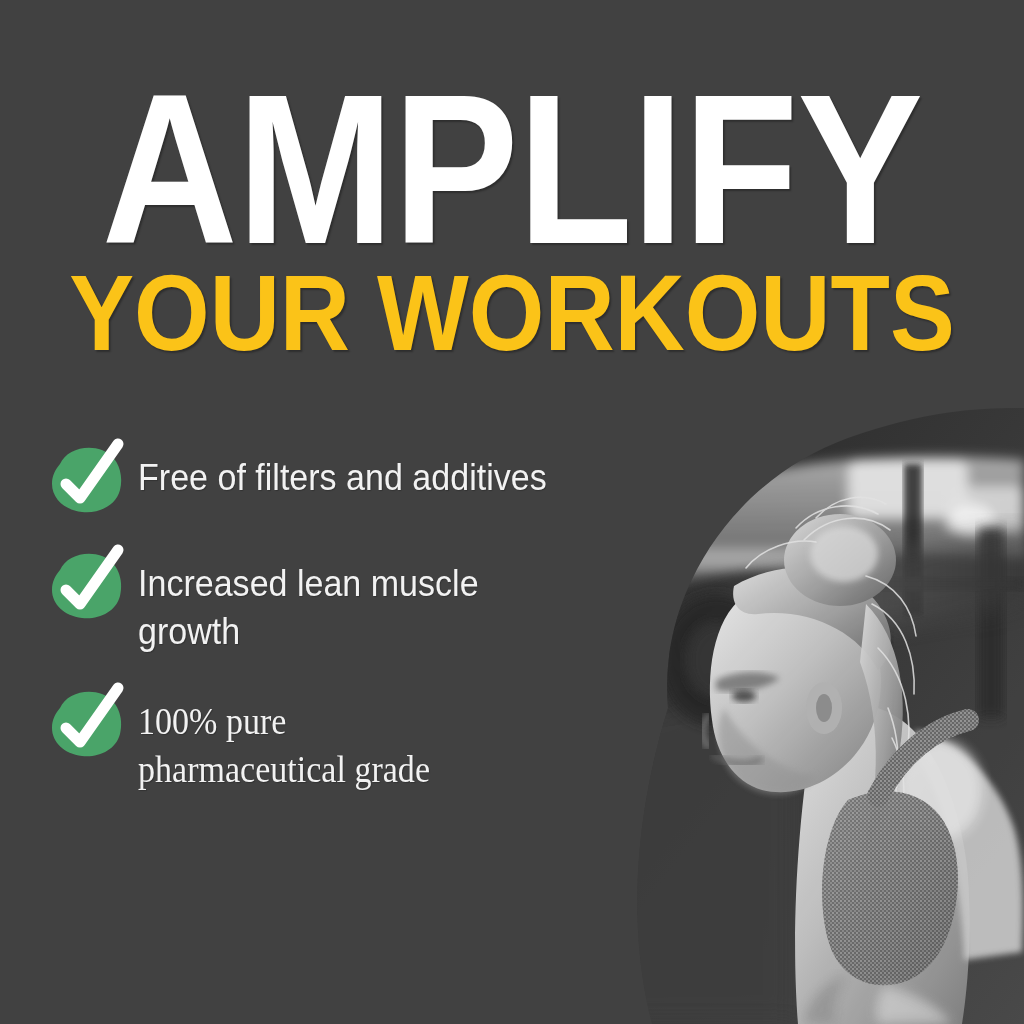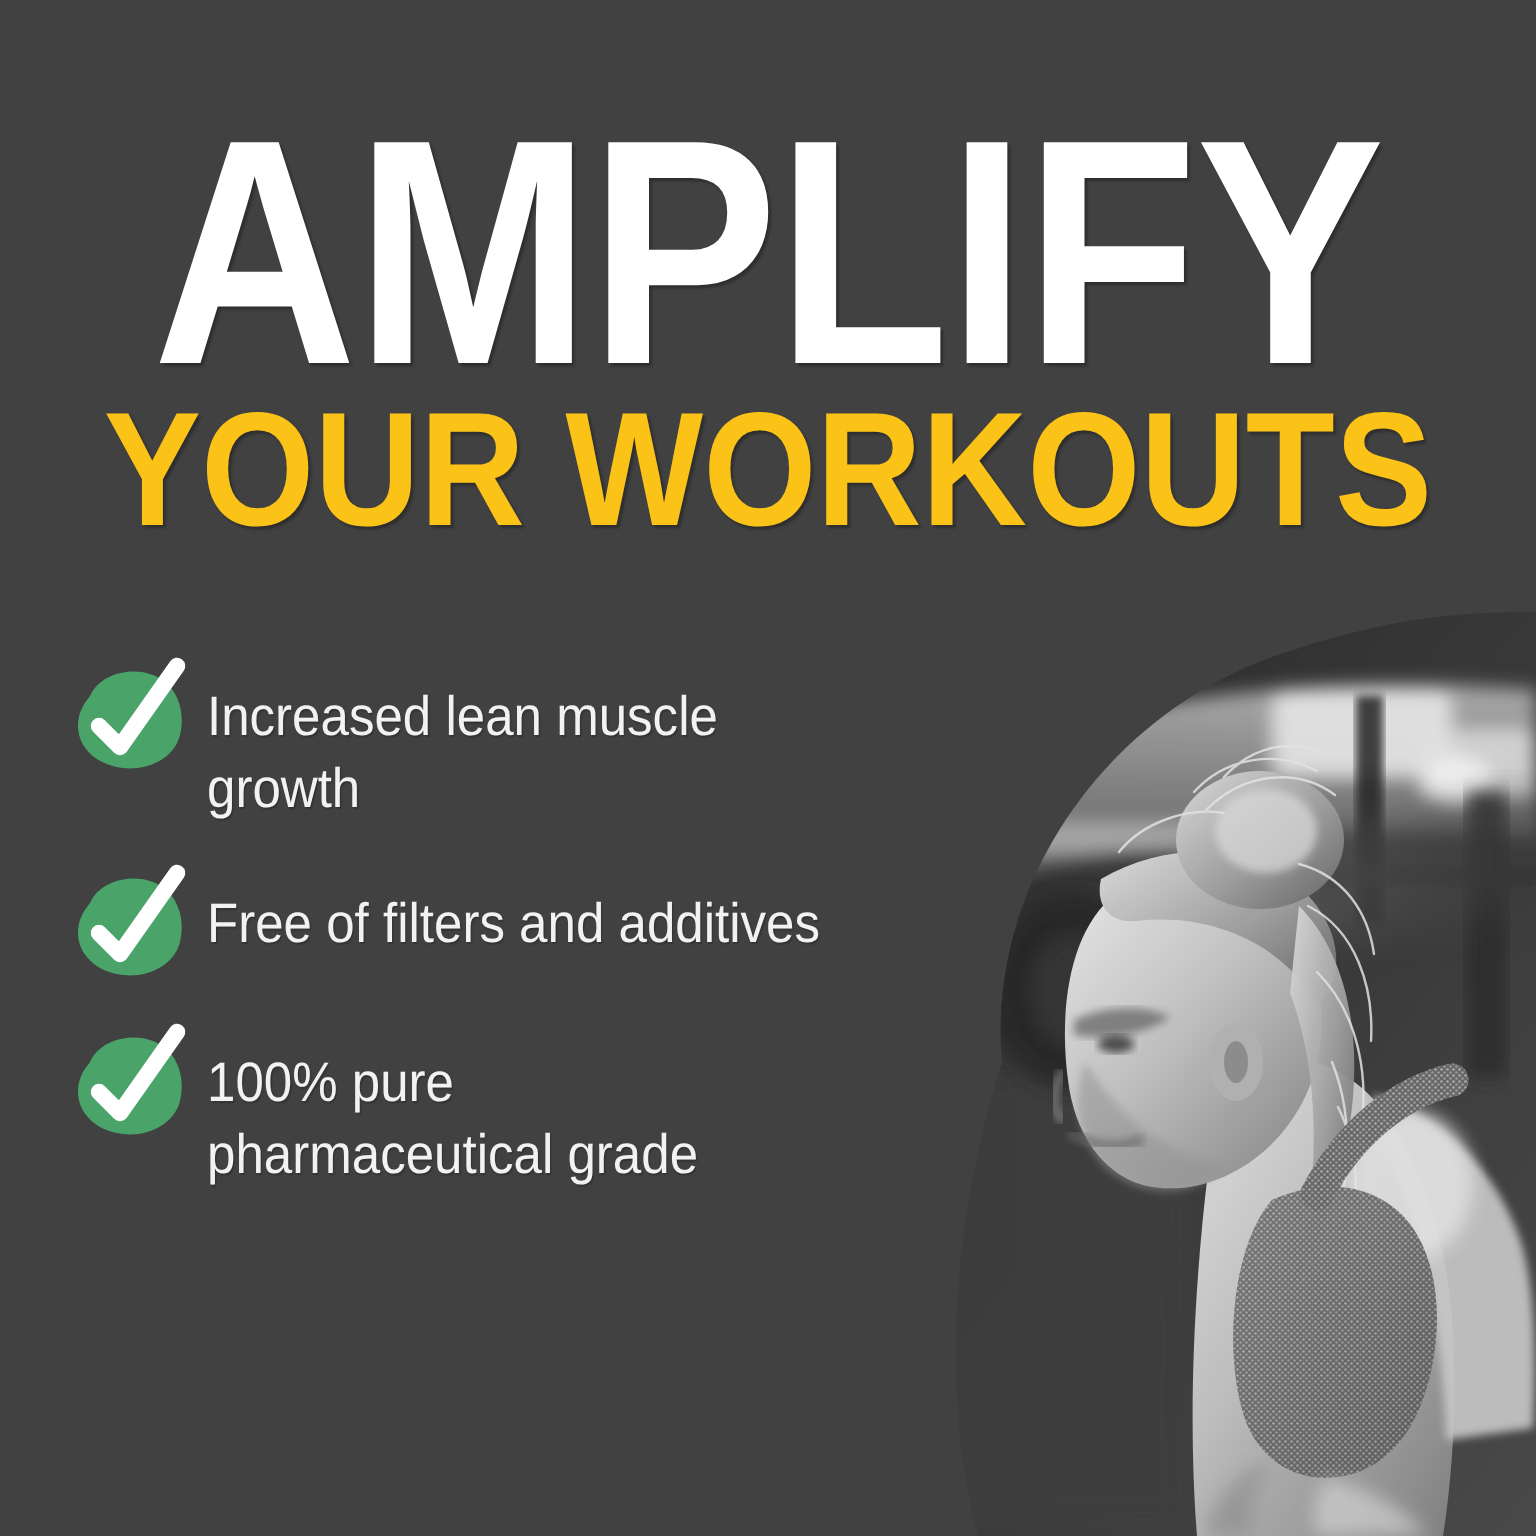--- a/index.html
+++ b/index.html
@@ -75,21 +75,21 @@
     left: 50px;
     top: 448px;
     width: 560px;
   }
   .benefit {
     position: relative;
     display: flex;
     align-items: flex-start;
     margin-bottom: 36px;
   }
-  .benefit:last-child { margin-bottom: 0; }
+  .benefit:last-child { margin-bottom: 0; font-family: Liberation Serif, serif; }
   .check-badge {
     position: relative;
     flex: 0 0 auto;
     width: 76px;
     height: 70px;
     margin-right: 12px;
   }
   .check-badge svg {
     position: absolute;
     left: -4px;
@@ -280,31 +280,31 @@
 
   <div class="benefits">
 
     <div class="benefit">
       <span class="check-badge">
         <svg viewBox="0 0 84 80">
           <path d="M 14 24 C 20 10, 40 4, 56 10 C 72 16, 78 34, 74 50 C 70 66, 52 74, 36 72 C 18 70, 6 58, 6 44 C 6 36, 9 30, 14 24 Z" fill="#4AA469"></path>
           <path d="M 20 44 L 34 58 L 72 4" stroke="#FFFFFF" stroke-width="11" fill="none" stroke-linecap="round" stroke-linejoin="round"></path>
         </svg>
       </span>
-      <span class="benefit-text">Increased lean muscle growth</span>
+      <span class="benefit-text">Free of filters and additives</span>
     </div>
 
     <div class="benefit">
       <span class="check-badge">
         <svg viewBox="0 0 84 80">
           <path d="M 14 24 C 20 10, 40 4, 56 10 C 72 16, 78 34, 74 50 C 70 66, 52 74, 36 72 C 18 70, 6 58, 6 44 C 6 36, 9 30, 14 24 Z" fill="#4AA469"></path>
           <path d="M 20 44 L 34 58 L 72 4" stroke="#FFFFFF" stroke-width="11" fill="none" stroke-linecap="round" stroke-linejoin="round"></path>
         </svg>
       </span>
-      <span class="benefit-text">Free of filters and additives</span>
+      <span class="benefit-text">Increased lean muscle growth</span>
     </div>
 
 
     <div class="benefit">
       <span class="check-badge">
         <svg viewBox="0 0 84 80">
           <path d="M 14 24 C 20 10, 40 4, 56 10 C 72 16, 78 34, 74 50 C 70 66, 52 74, 36 72 C 18 70, 6 58, 6 44 C 6 36, 9 30, 14 24 Z" fill="#4AA469"></path>
           <path d="M 20 44 L 34 58 L 72 4" stroke="#FFFFFF" stroke-width="11" fill="none" stroke-linecap="round" stroke-linejoin="round"></path>
         </svg>
       </span>

